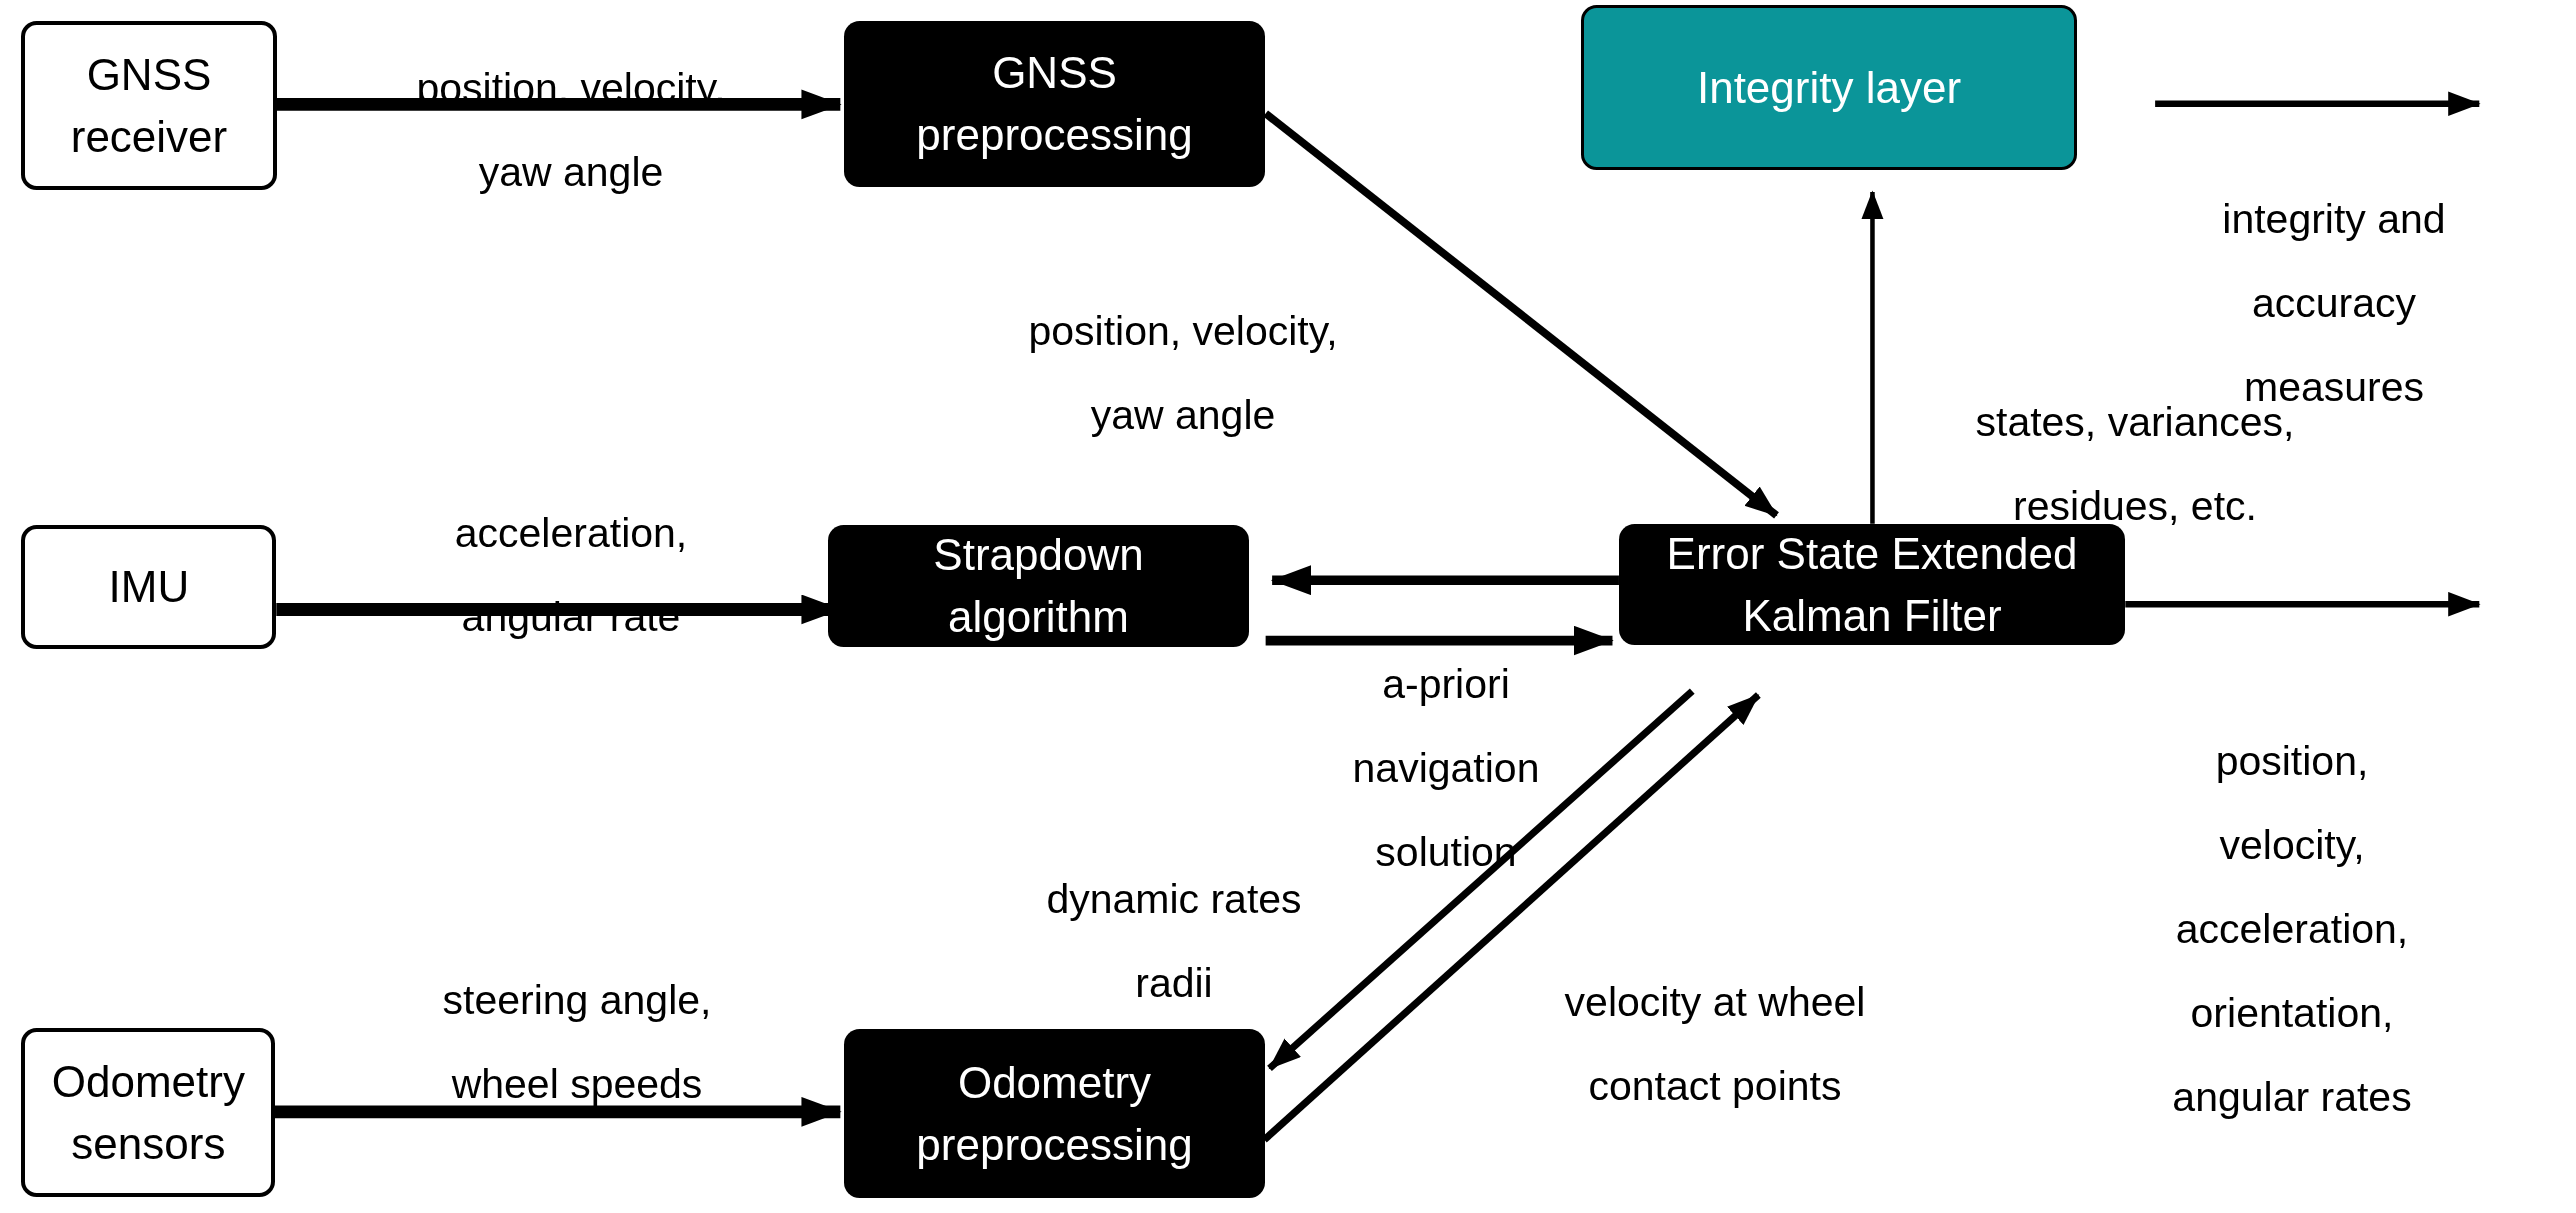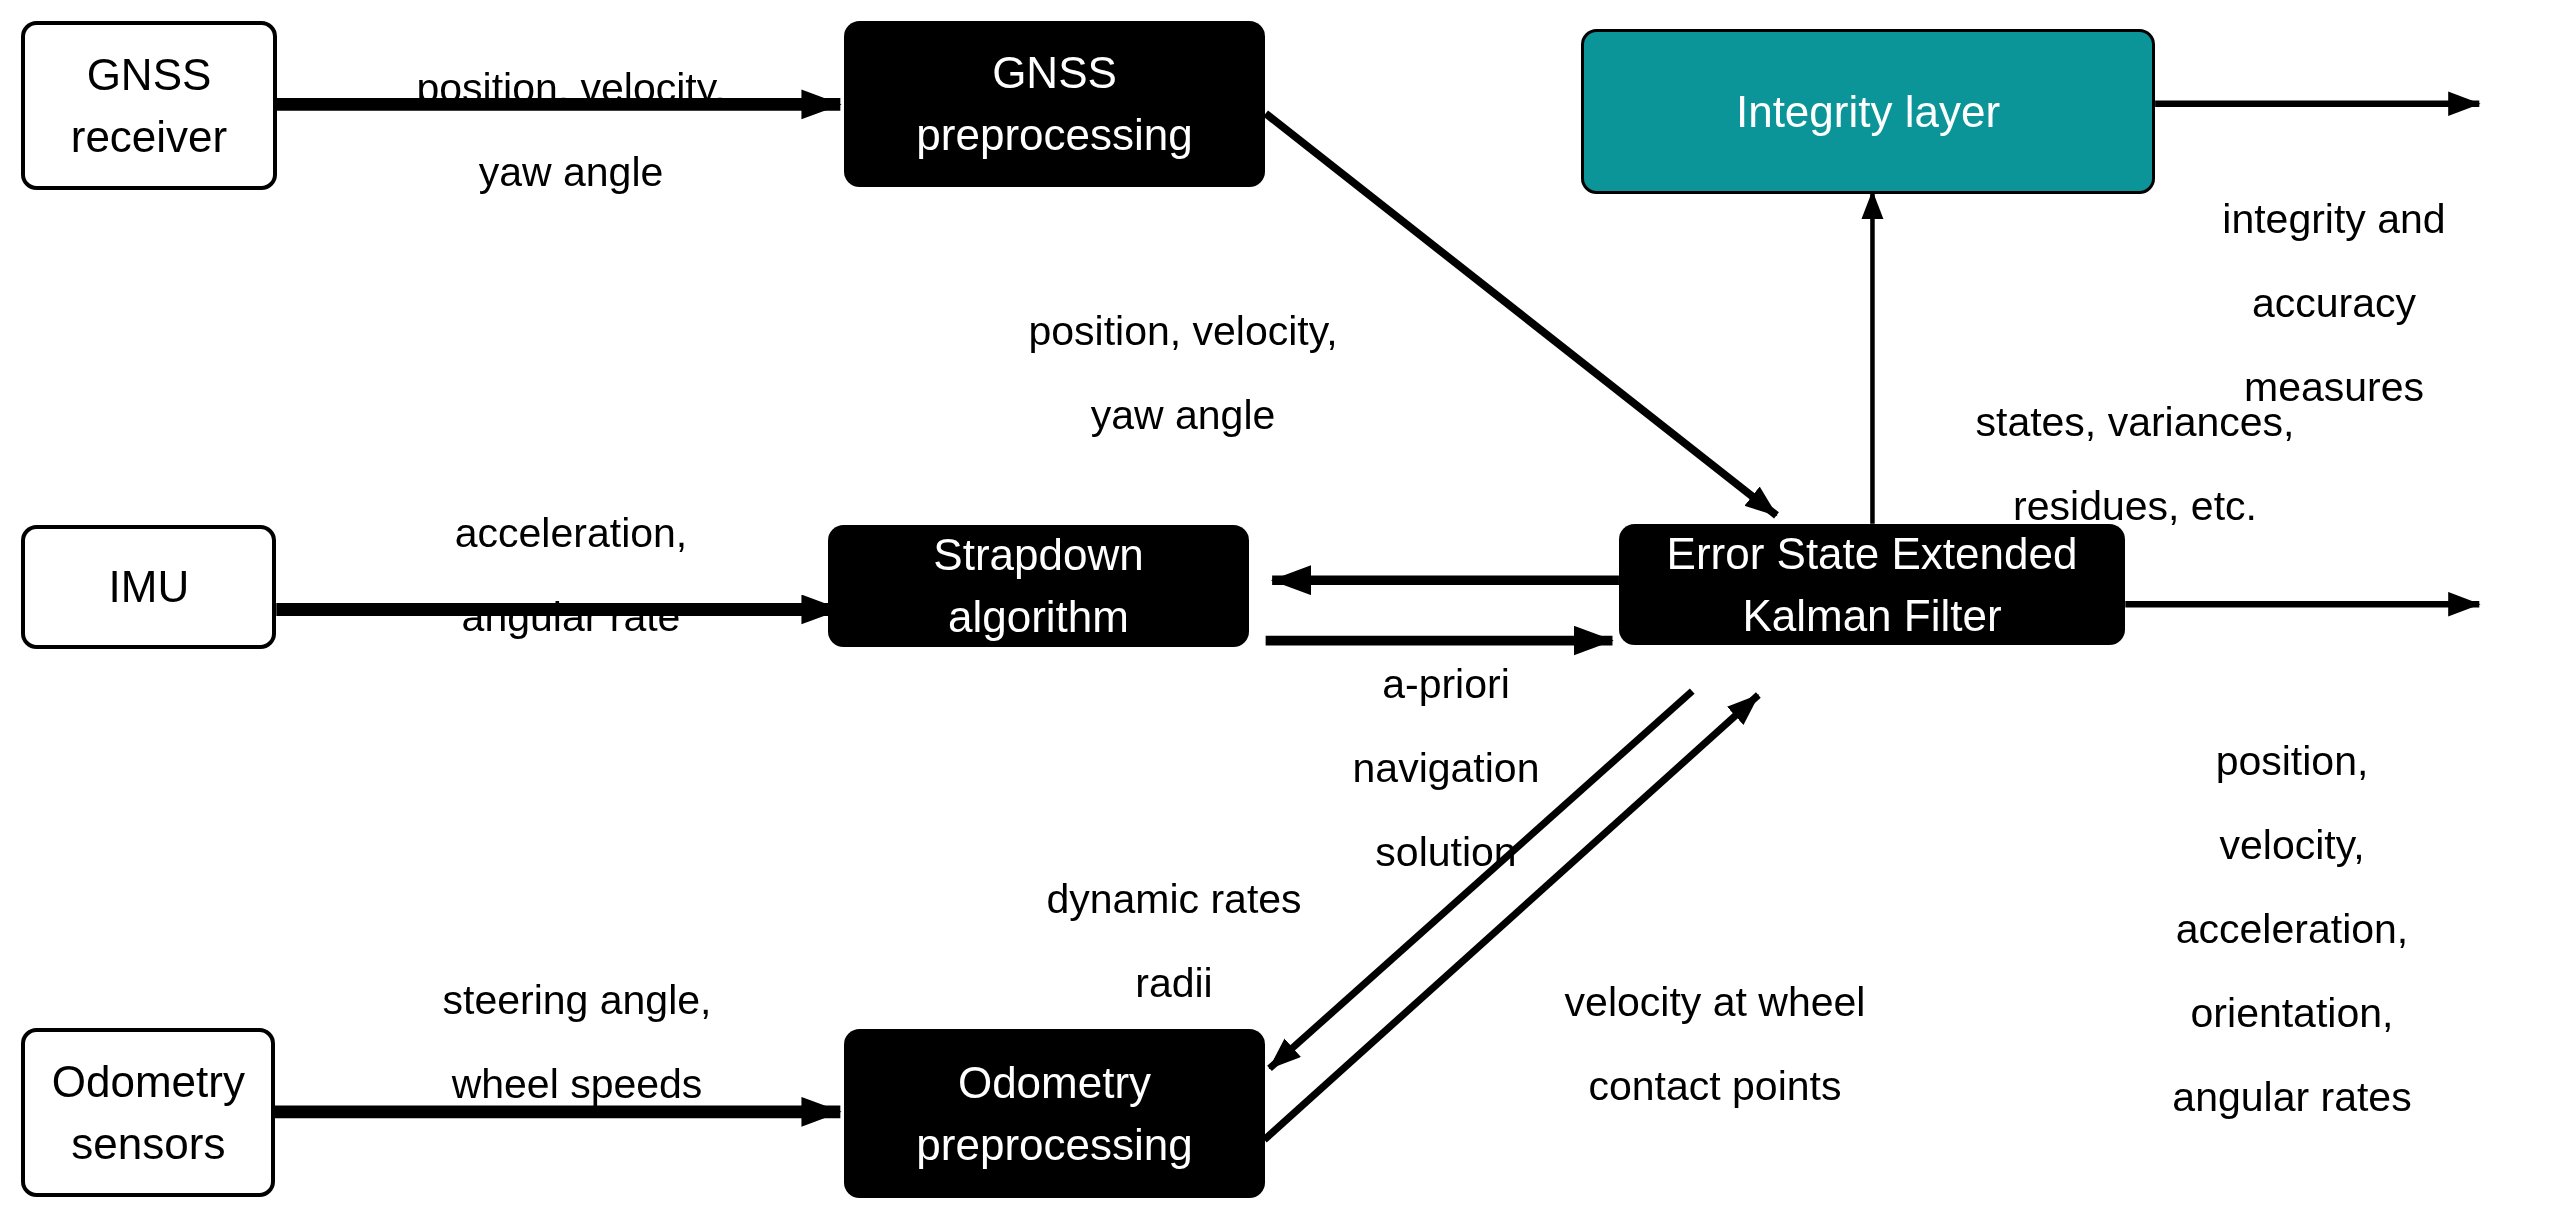--- a/index.html
+++ b/index.html
@@ -67,21 +67,21 @@
     <line x1="2610" y1="1066" x2="1958" y2="1648" stroke="#000" stroke-width="11" marker-end="url(#head-mid)"></line>
     <line x1="1950" y1="1758" x2="2712" y2="1072" stroke="#000" stroke-width="11" marker-end="url(#head-mid)"></line>
   </svg>
 
   <div class="node node-light" style="left:21px;top:21px;width:256px;height:169px;">GNSS
 receiver</div>
 
   <div class="node node-dark" style="left:844px;top:21px;width:421px;height:166px;">GNSS
 preprocessing</div>
 
-  <div class="node node-teal" style="left:1581px;top:29px;width:574px;height:165px;">Integrity layer</div>
+  <div class="node node-teal" style="left:1581px;top:5px;width:496px;height:165px;">Integrity layer</div>
 
   <div class="node node-light" style="left:21.4px;top:525px;width:255px;height:124px;">IMU</div>
 
   <div class="node node-dark" style="left:828px;top:525px;width:421px;height:122px;">Strapdown
 algorithm</div>
 
   <div class="node node-dark" style="left:1619px;top:524px;width:506px;height:121px;">Error State Extended
 Kalman Filter</div>
 
   <div class="node node-light" style="left:21.4px;top:1028px;width:254px;height:169px;">Odometry

